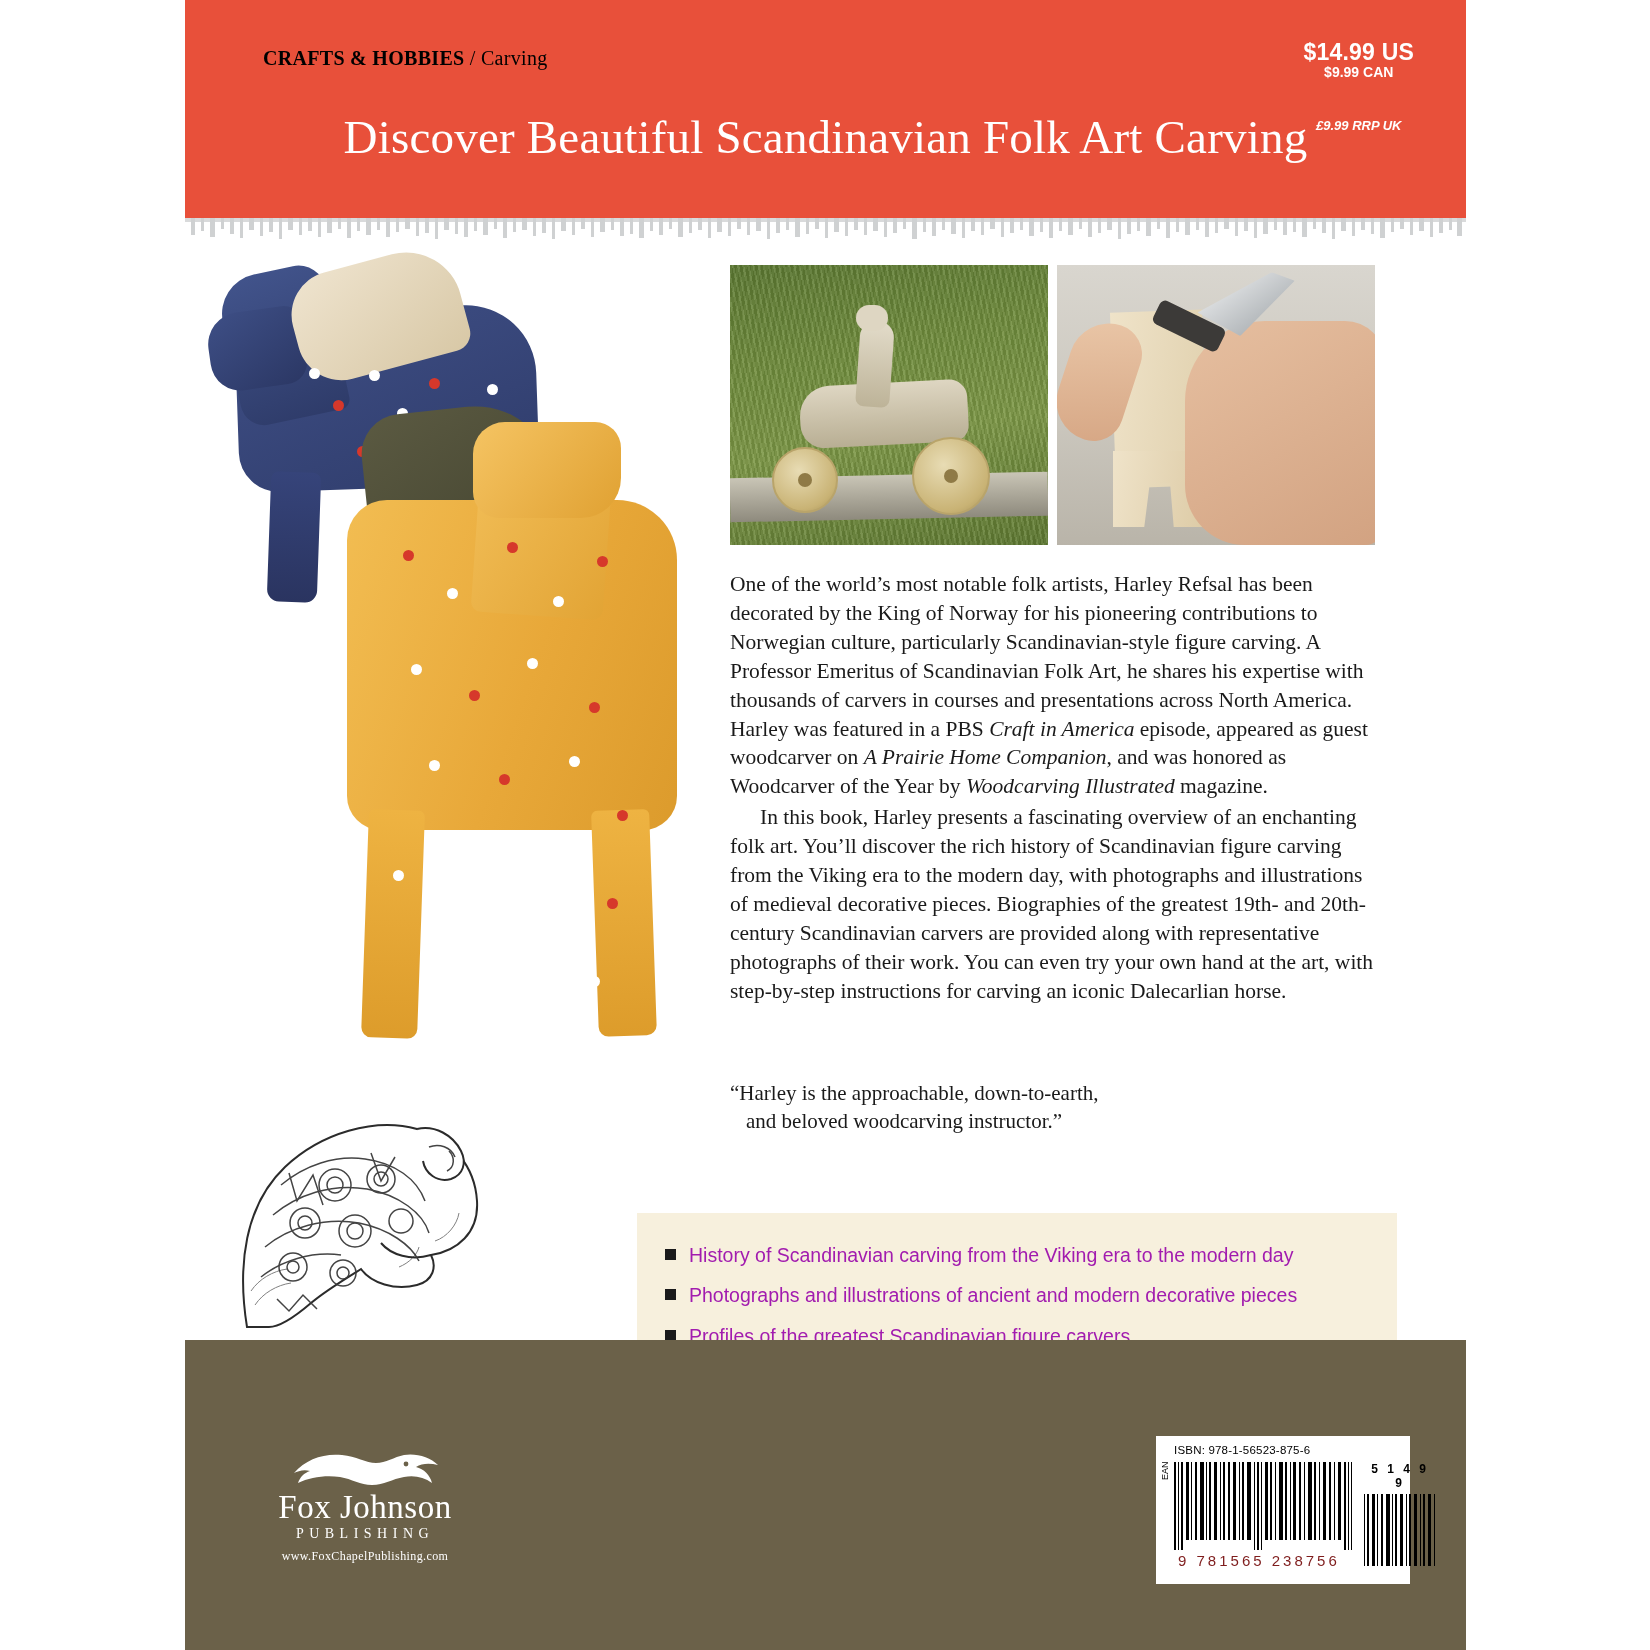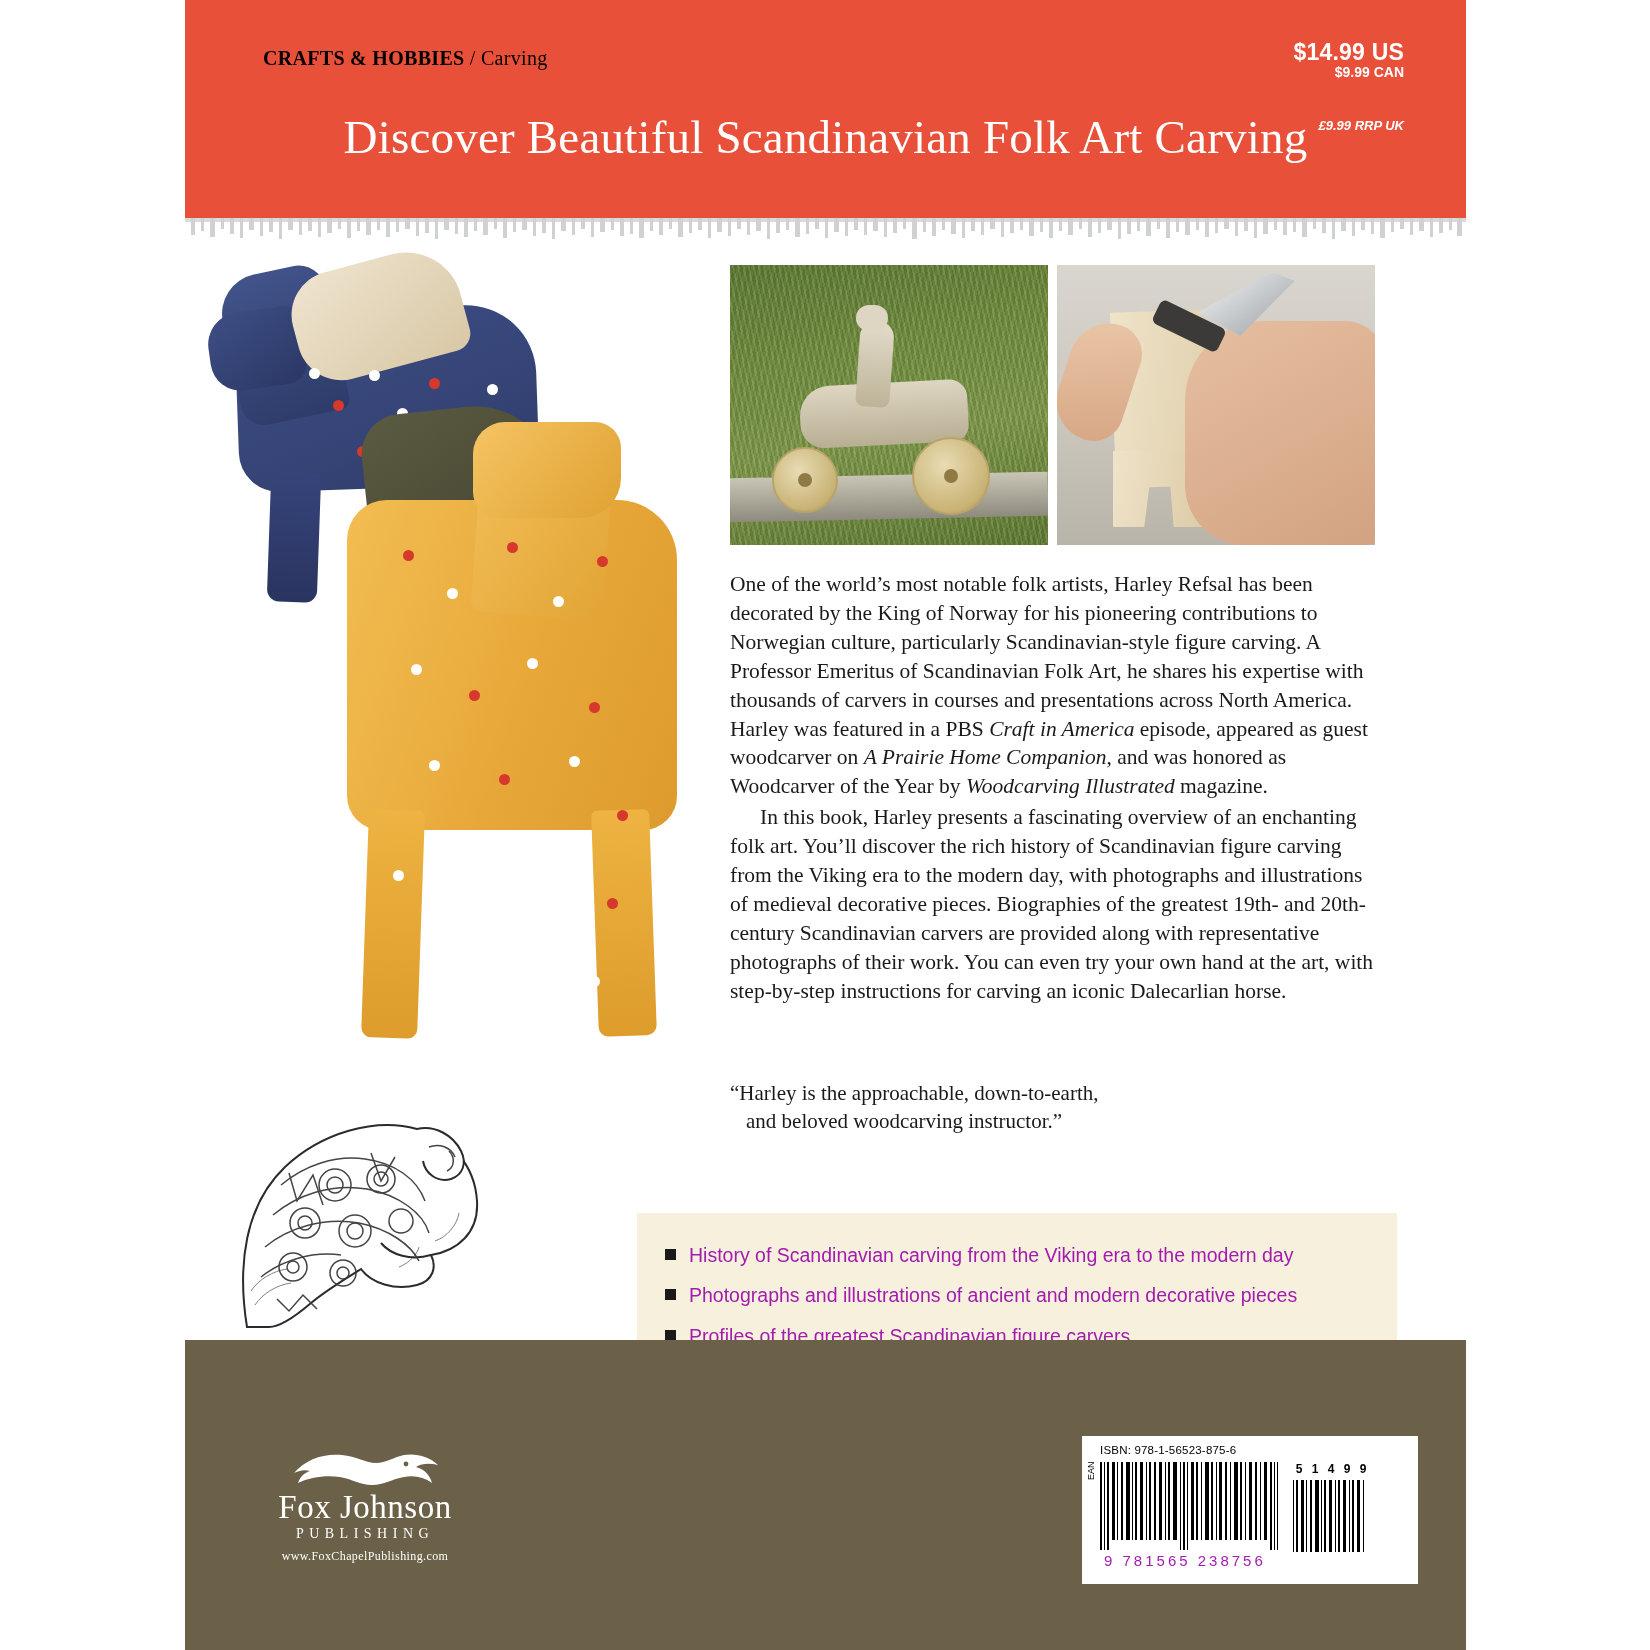--- a/index.html
+++ b/index.html
@@ -47,23 +47,23 @@
     top: 47px;
     font-family: Liberation Serif, serif;
     font-weight: bold;
     font-size: 20px;
     letter-spacing: 0.3px;
     color: #000000;
   }
   .category .cat-light { font-weight: normal; }
   .price-block {
     position: absolute;
-    right: 62px;
+    right: 52px;
     top: 40px;
-    text-align: right;
+    text-align: center;
     color: #ffffff;
     font-family: "Liberation Sans", sans-serif;
   }
   .price-us {
     font-size: 23px;
     font-weight: bold;
     letter-spacing: 0.2px;
     line-height: 1.05;
   }
   .price-can {
@@ -450,23 +450,23 @@
   }
   .logo-url {
     font-size: 12px;
     letter-spacing: 0.4px;
     margin-top: 7px;
   }
 
   
   .barcode-area {
     position: absolute;
-    right: 48px;
+    right: 56px;
     bottom: 66px;
-    width: 336px;
+    width: 254px;
     height: 148px;
     background: #ffffff;
     display: flex;
   }
   .barcode-main {
     position: relative;
     width: 205px;
     height: 148px;
     box-sizing: border-box;
     padding: 8px 6px 4px 18px;
@@ -490,21 +490,21 @@
   .bars {
     margin-top: 6px;
     height: 88px;
     display: flex;
     align-items: flex-start;
   }
   .barcode-digits {
     font-family: "Liberation Sans", sans-serif;
     font-size: 15px;
     letter-spacing: 3px;
-    color: #a21caf;
+    color: #7f1d1d;
     margin-top: 2px;
     padding-left: 4px;
   }
   .barcode-addon {
     position: relative;
     width: 93px;
     height: 148px;
     box-sizing: border-box;
     padding: 26px 8px 4px 6px;
     font-weight: bold;

